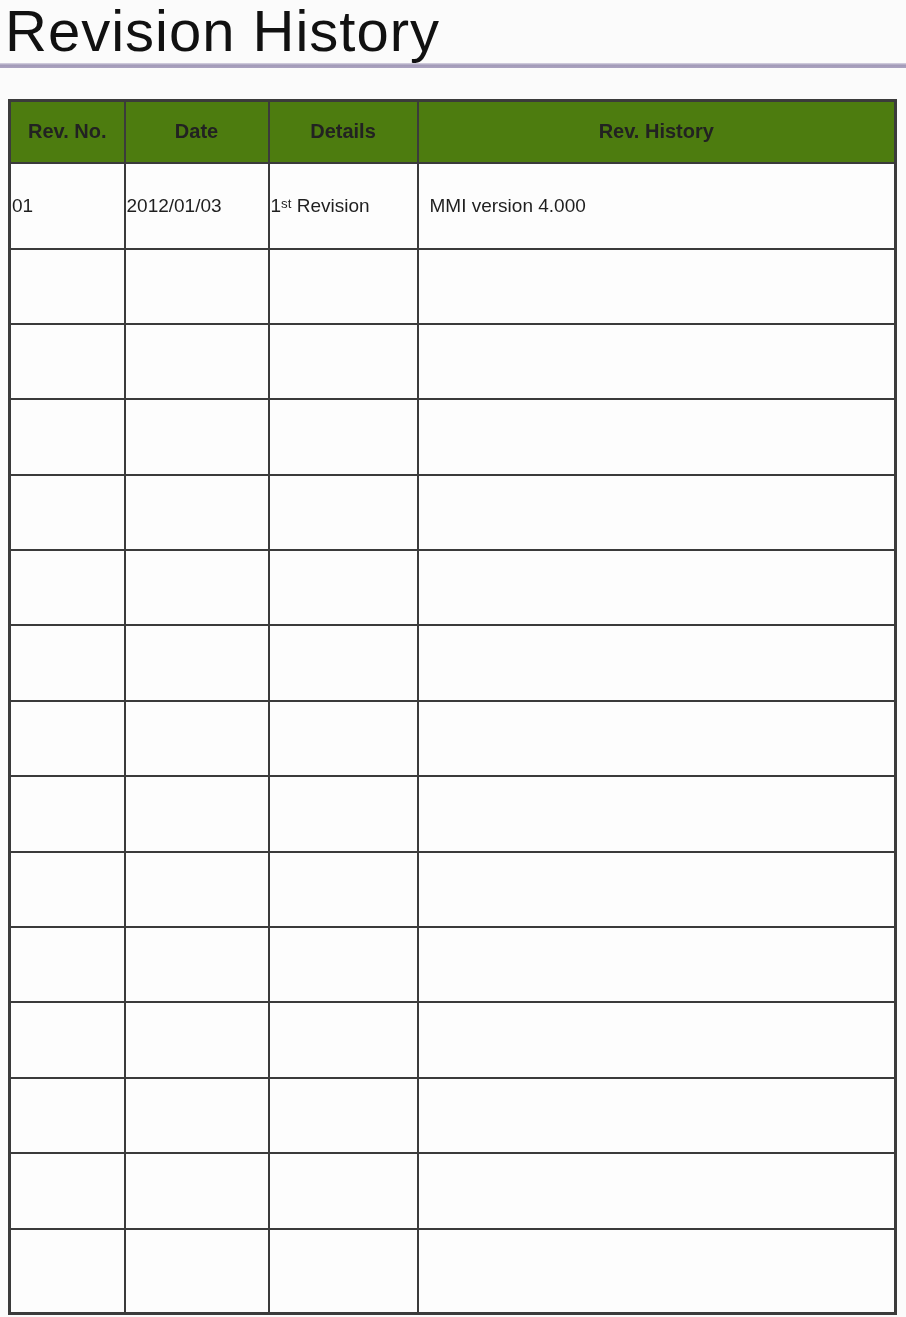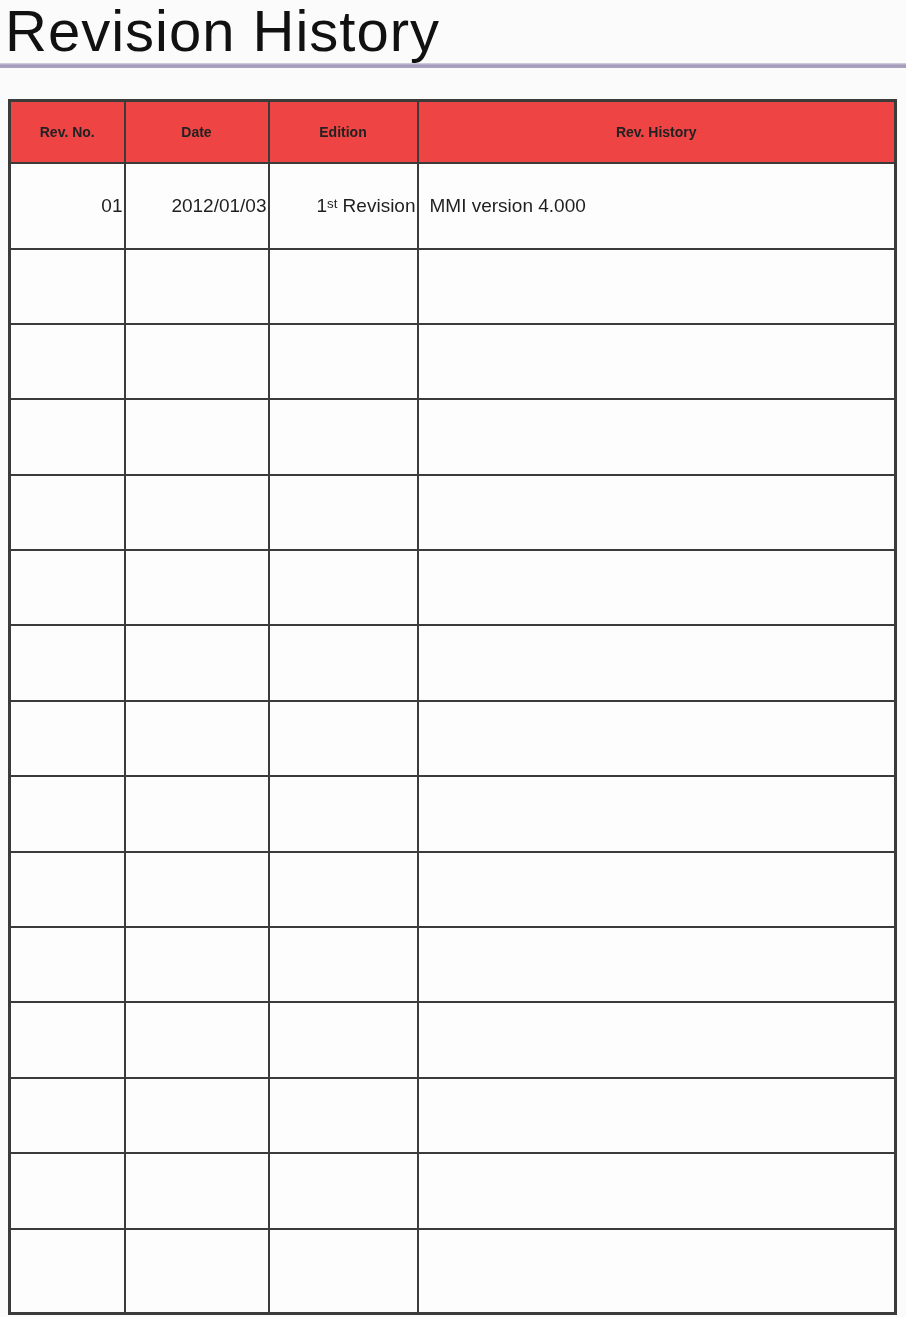--- a/index.html
+++ b/index.html
@@ -45,34 +45,34 @@
   }
   .rev-table th,
   .rev-table td {
     border: 2px solid #3b3b3b;
     overflow: hidden;
   }
   .rev-table thead tr {
     height: 62px;
   }
   .rev-table th {
-    background: #ef4444;
-    font-size: 14px;
+    background: #4d7c0f;
+    font-size: 20px;
     font-weight: 700;
     color: #222;
     text-align: center;
     vertical-align: middle;
   }
   .rev-table tbody tr.first-row {
     height: 86px;
   }
   .rev-table td {
     font-size: 19px;
     color: #1f1f1f;
-    text-align: right;
+    text-align: left;
     vertical-align: middle;
   }
   .rev-table td.details-cell {
     text-align: left;
     padding-left: 11px;
   }
   .sup {
     font-size: 0.7em;
     vertical-align: 0.32em;
   }
@@ -89,21 +89,21 @@
     <colgroup>
       <col style="width:115px">
       <col style="width:144px">
       <col style="width:149px">
       <col>
     </colgroup>
     <thead>
       <tr>
         <th>Rev. No.</th>
         <th>Date</th>
-        <th>Edition</th>
+        <th>Details</th>
         <th>Rev. History</th>
       </tr>
     </thead>
     <tbody>
       <tr class="first-row">
         <td>01</td>
         <td>2012/01/03</td>
         <td><span>1</span><span class="sup">st</span><span> Revision</span></td>
         <td class="details-cell">MMI version 4.000</td>
       </tr>

